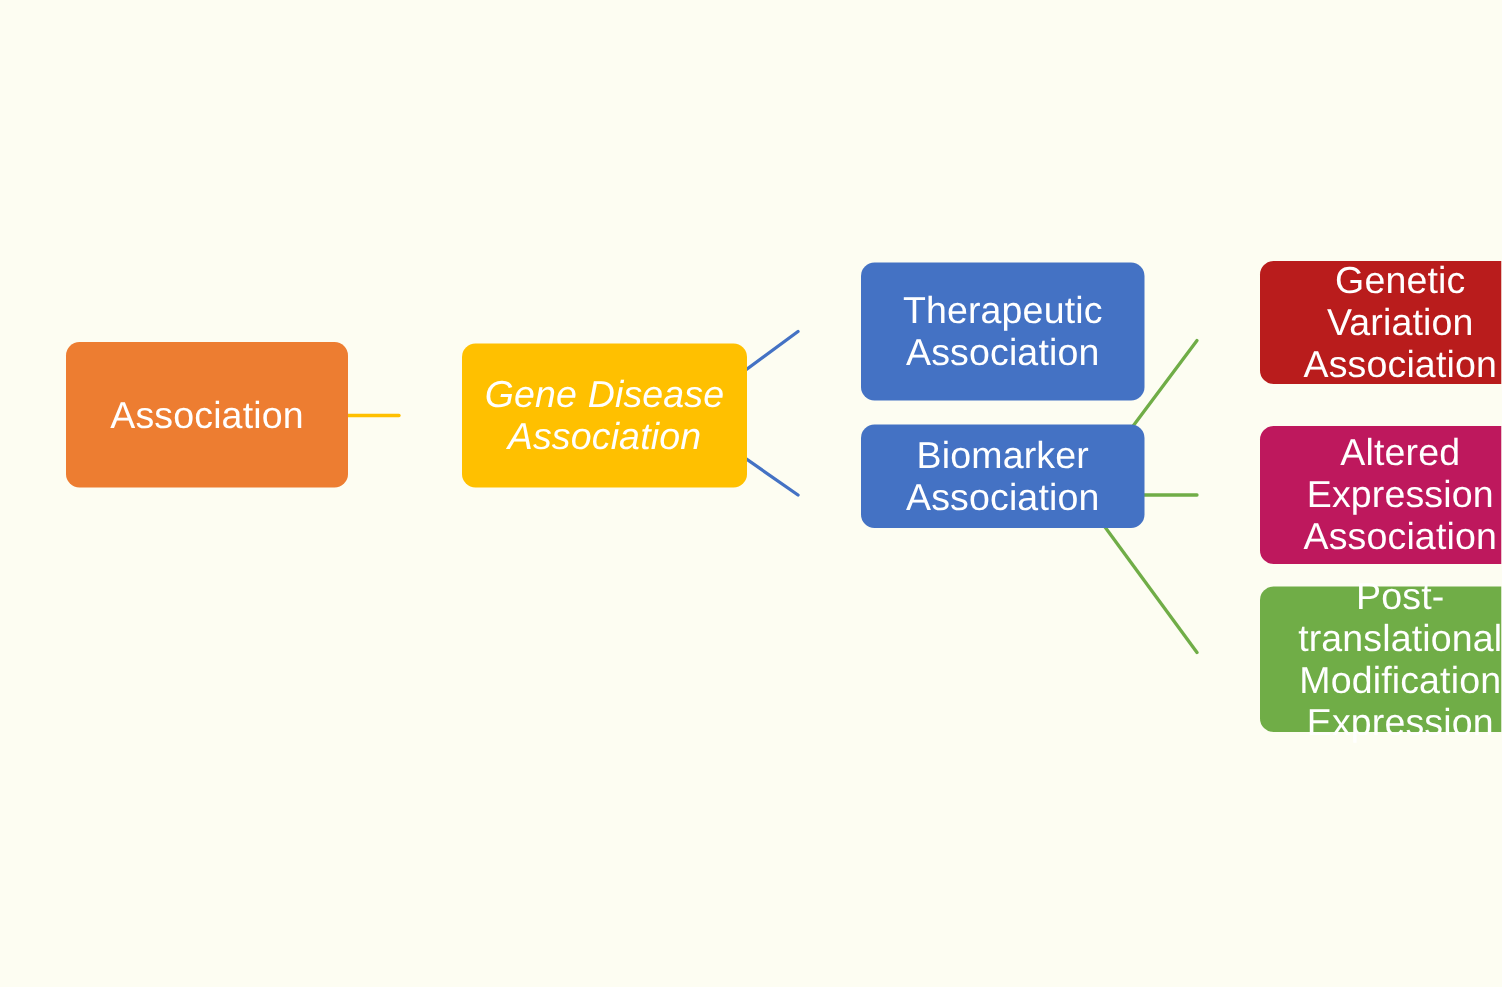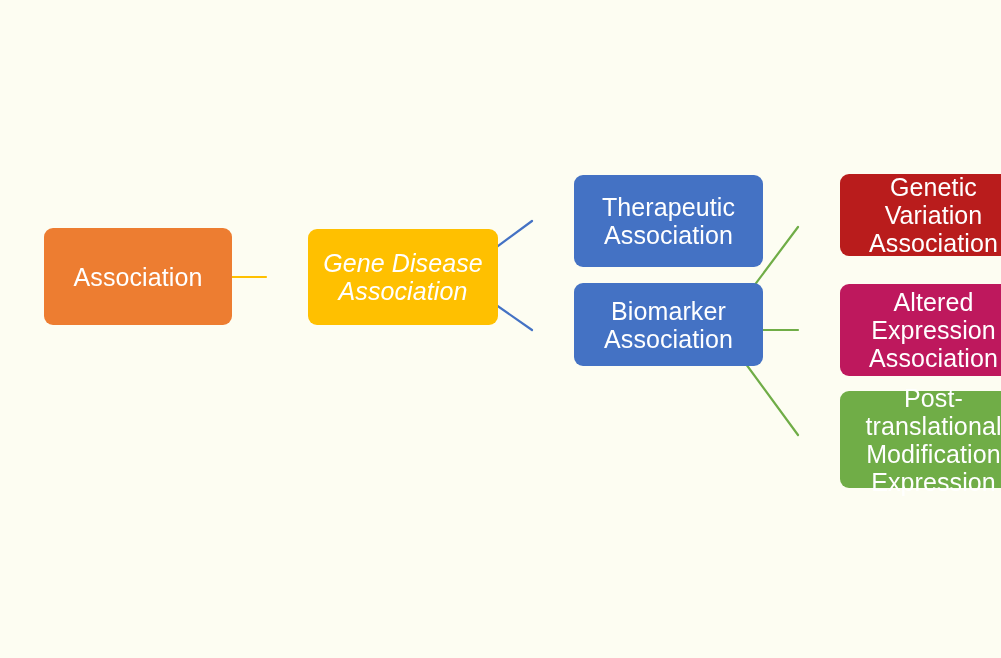--- a/index.html
+++ b/index.html
@@ -56,21 +56,21 @@
       <line x1="721" y1="330" x2="798" y2="227" stroke="#70AD47" stroke-width="2.2" stroke-linecap="round"></line>
       <line x1="721" y1="330" x2="798" y2="330" stroke="#70AD47" stroke-width="2.2" stroke-linecap="round"></line>
       <line x1="721" y1="330" x2="798" y2="435" stroke="#70AD47" stroke-width="2.2" stroke-linecap="round"></line>
     </svg>
   <div id="nodes">
       <div class="node" style="left: 2px; top: 228px; width: 188px; height: 97px; background: rgb(237, 125, 49);"><span class="node-label">Association</span></div>
       <div class="node" style="left: 266px; top: 229px; width: 190px; height: 96px; background: rgb(255, 192, 0); font-style: italic;"><span class="node-label">Gene Disease
 Association</span></div>
       <div class="node" style="left: 532px; top: 175px; width: 189px; height: 92px; background: rgb(68, 114, 196);"><span class="node-label">Therapeutic
 Association</span></div>
-      <div class="node" style="left: 532px; top: 283px; width: 189px; height: 83px; background: rgb(68, 114, 196);"><span class="node-label">Biomarker
+      <div class="node" style="left: 532px; top: 283px; width: 189px; height: 69px; background: rgb(68, 114, 196);"><span class="node-label">Biomarker
 Association</span></div>
       <div class="node" style="left: 798px; top: 174px; width: 187px; height: 82px; background: #b91c1c;"><span class="node-label">Genetic Variation
 Association</span></div>
       <div class="node" style="left: 798px; top: 284px; width: 187px; height: 92px; background: #be185d;"><span class="node-label">Altered
 Expression
 Association</span></div>
       <div class="node" style="left: 798px; top: 391px; width: 187px; height: 97px; background: rgb(112, 173, 71);"><span class="node-label">Post-translational
 Modification
 Expression</span></div>
     </div>

